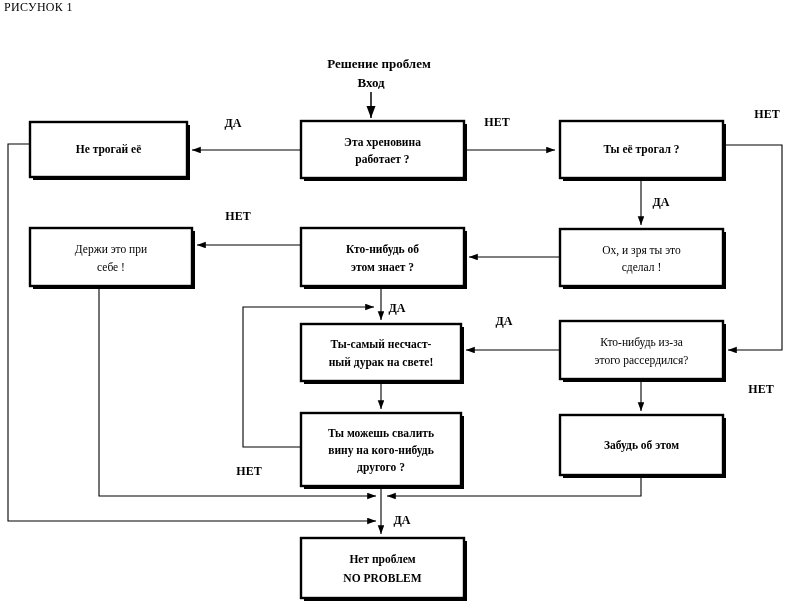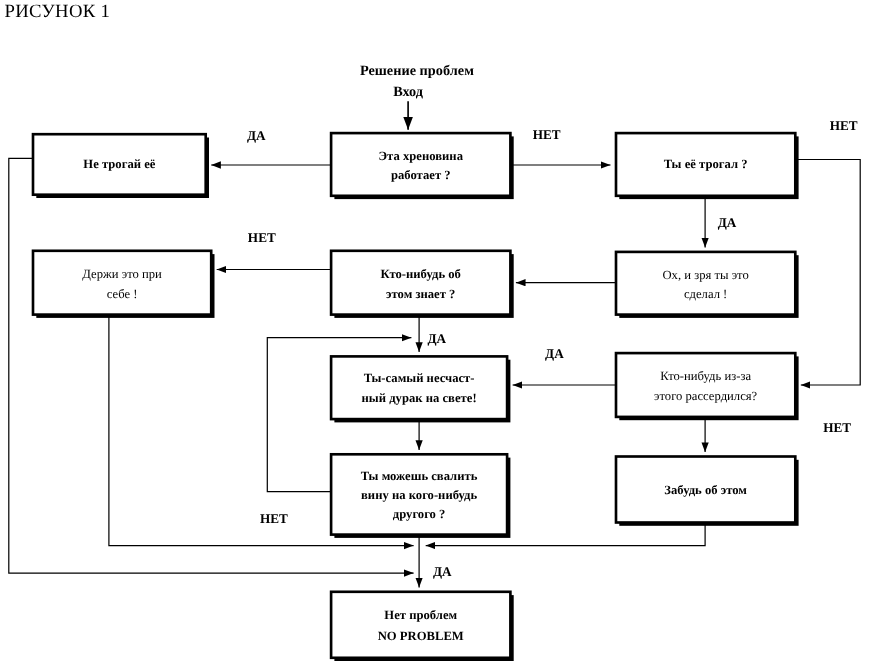--- a/index.html
+++ b/index.html
@@ -12,21 +12,21 @@
     height: 601px;
     font-family: "Liberation Serif", serif;
     overflow: hidden;
     position: relative;
   }
   #page-title {
     position: absolute;
     left: 4px;
     top: 0px;
     font-family: "Liberation Serif", serif;
-    font-size: 17px;
+    font-size: 12px;
     color: #000000;
     letter-spacing: 0.3px;
     white-space: nowrap;
   }
   #flow-canvas {
     position: absolute;
     left: 0;
     top: 0;
     width: 790px;
     height: 601px;

